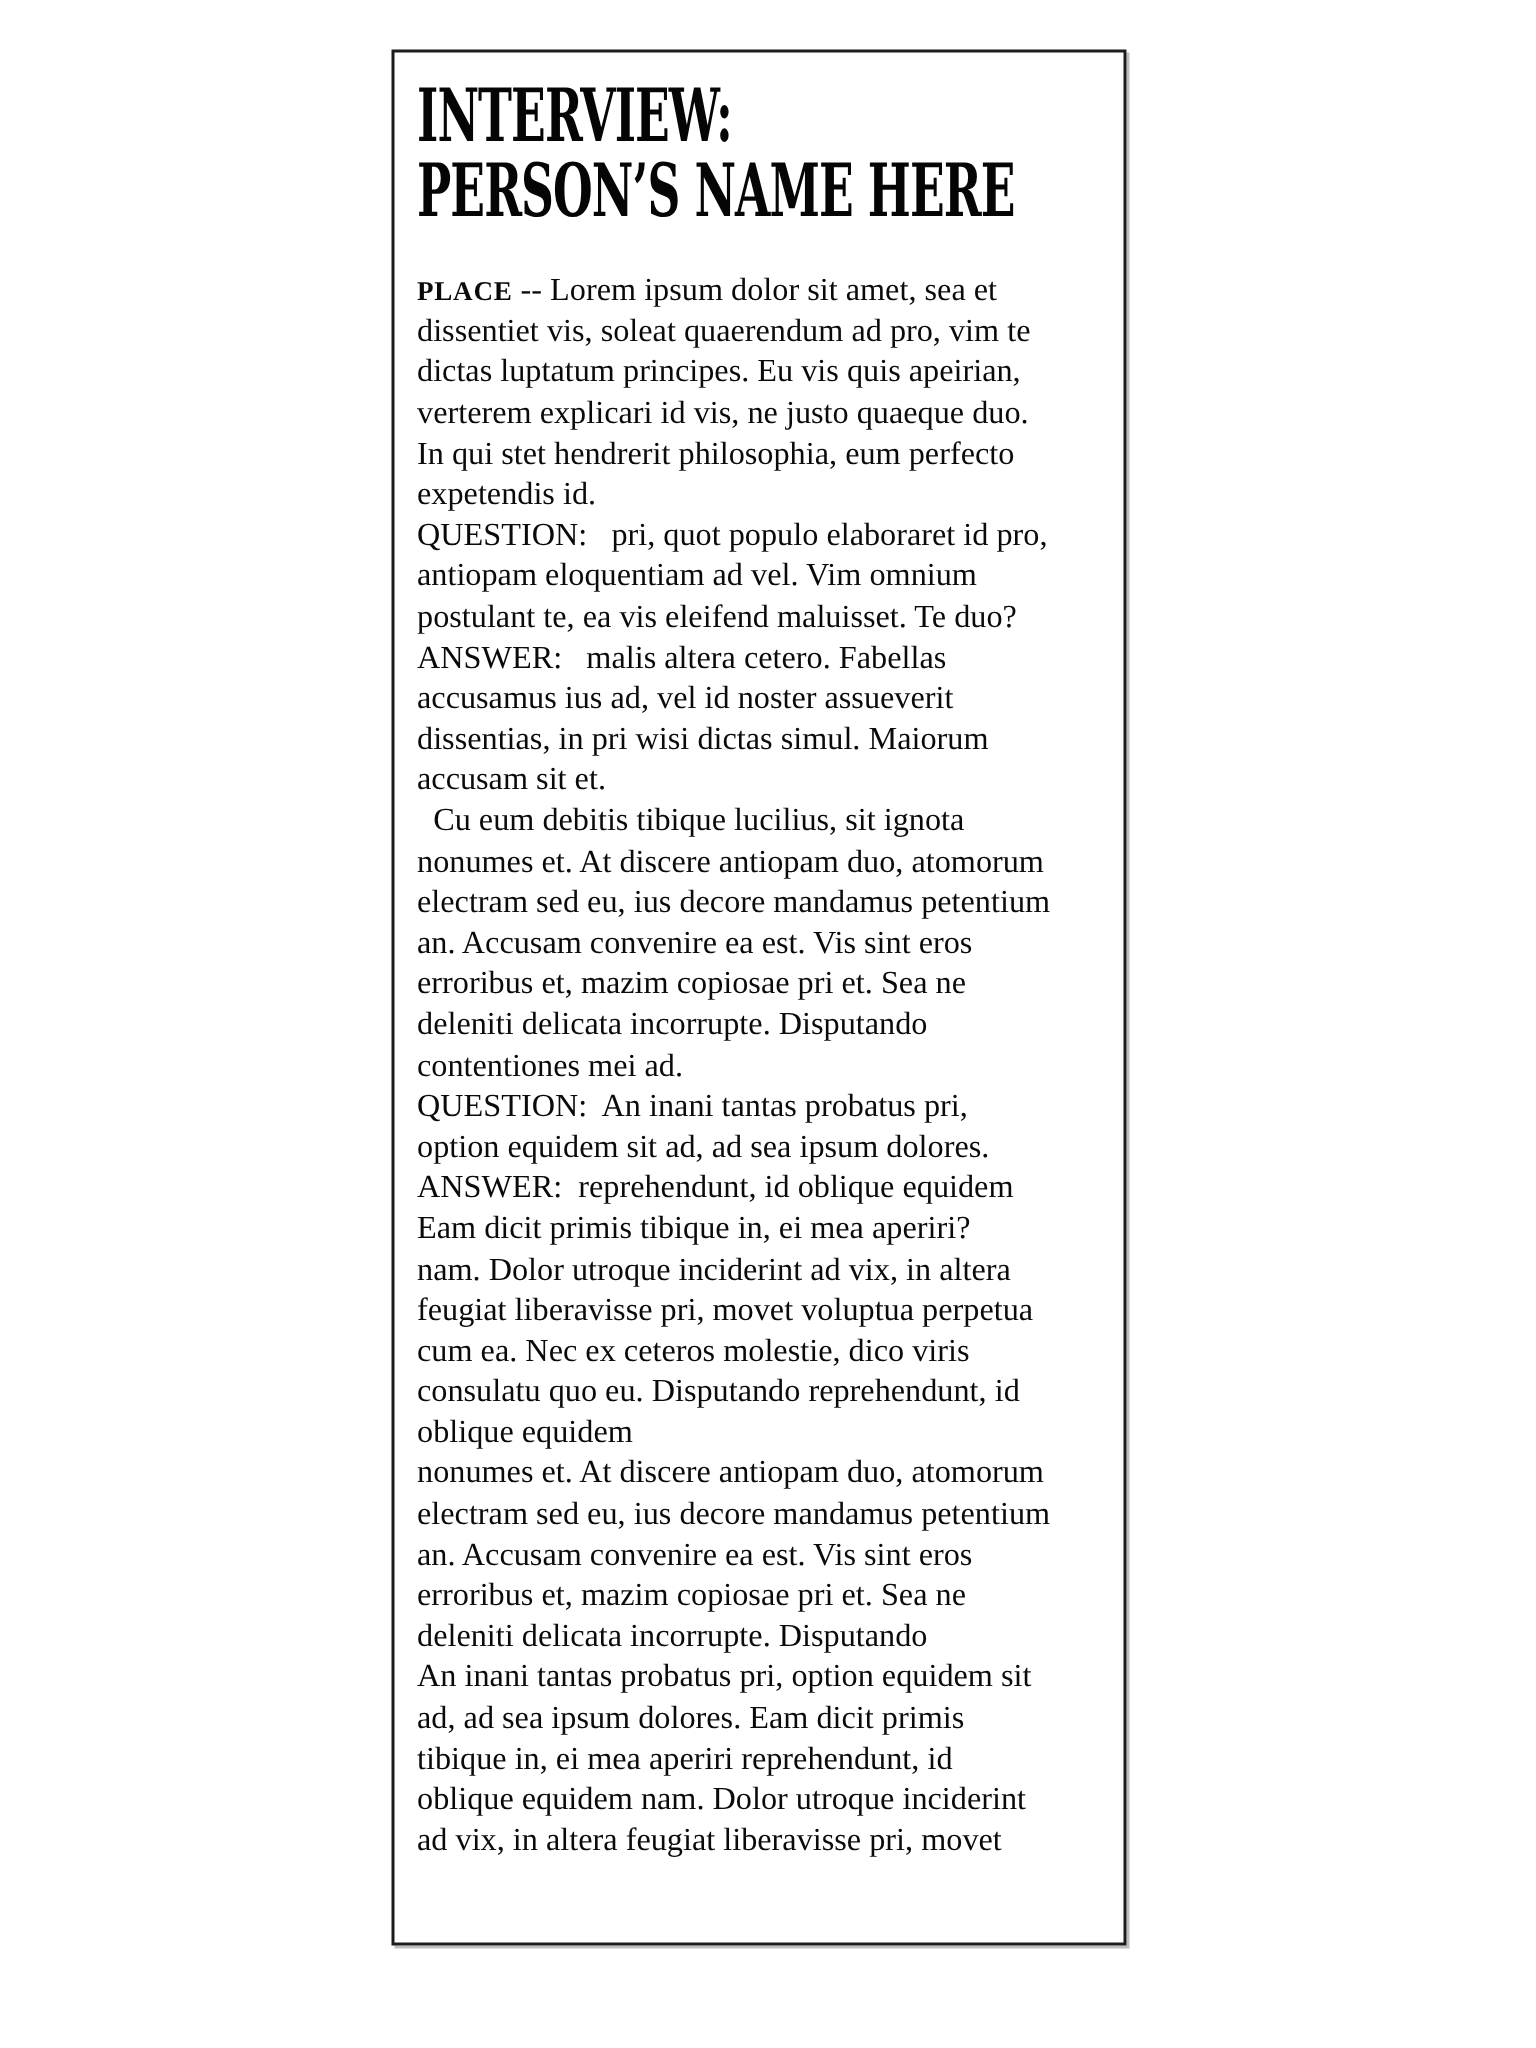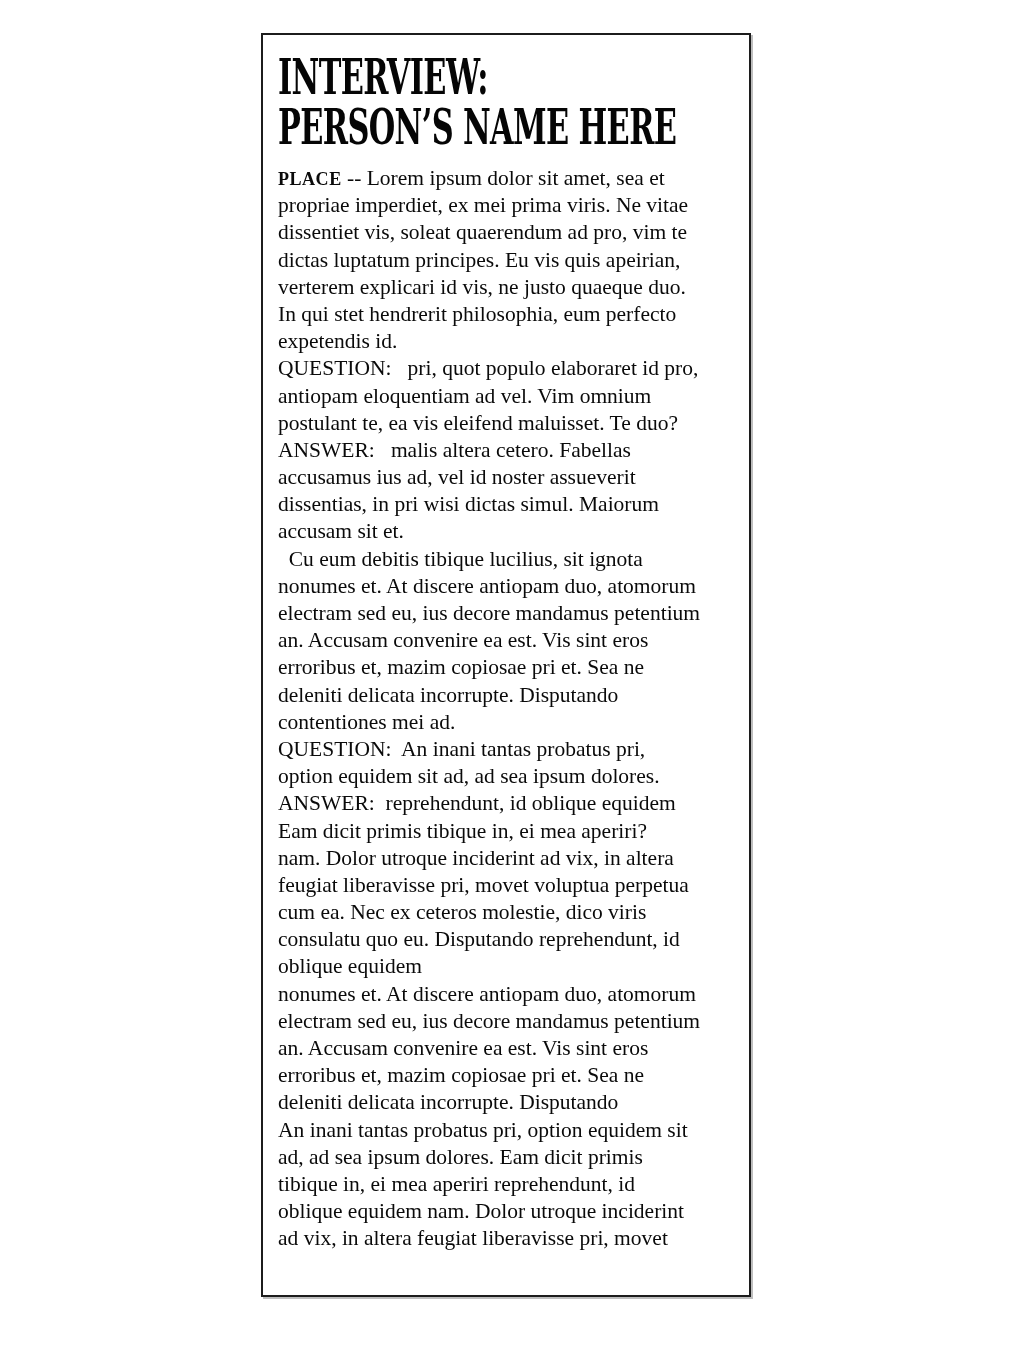--- a/index.html
+++ b/index.html
@@ -33,21 +33,21 @@
     font-weight: bold;
     font-size: 49px;
     line-height: 50px;
     color: #050505;
     letter-spacing: -1px;
     transform: scaleX(0.62);
     transform-origin: left top;
     white-space: nowrap;
   }
   .article-body {
-    margin-top: 13px;
+    margin-top: 28px;
     font-family: "Liberation Serif", serif;
     font-size: 21.5px;
     line-height: 27.2px;
     color: #0a0a0a;
   }
   .body-line {
     white-space: pre;
     height: 27.2px;
   }
   .lead {
@@ -60,21 +60,20 @@
 <body>
 
 <div class="page">
   <div class="article-box">
     <h1 class="article-title">
       <div>INTERVIEW:</div>
       <div>PERSON’S NAME HERE</div>
     </h1>
     <div class="article-body">
         <div class="body-line"><span class="lead">PLACE</span> -- Lorem ipsum dolor sit amet, sea et</div>
-        <div class="body-line">propriae imperdiet, ex mei prima viris. Ne vitae</div>
         <div class="body-line">dissentiet vis, soleat quaerendum ad pro, vim te</div>
         <div class="body-line">dictas luptatum principes. Eu vis quis apeirian,</div>
         <div class="body-line">verterem explicari id vis, ne justo quaeque duo.</div>
         <div class="body-line">In qui stet hendrerit philosophia, eum perfecto</div>
         <div class="body-line">expetendis id.</div>
         <div class="body-line">QUESTION:   pri, quot populo elaboraret id pro,</div>
         <div class="body-line">antiopam eloquentiam ad vel. Vim omnium</div>
         <div class="body-line">postulant te, ea vis eleifend maluisset. Te duo?</div>
         <div class="body-line">ANSWER:   malis altera cetero. Fabellas</div>
         <div class="body-line">accusamus ius ad, vel id noster assueverit</div>

